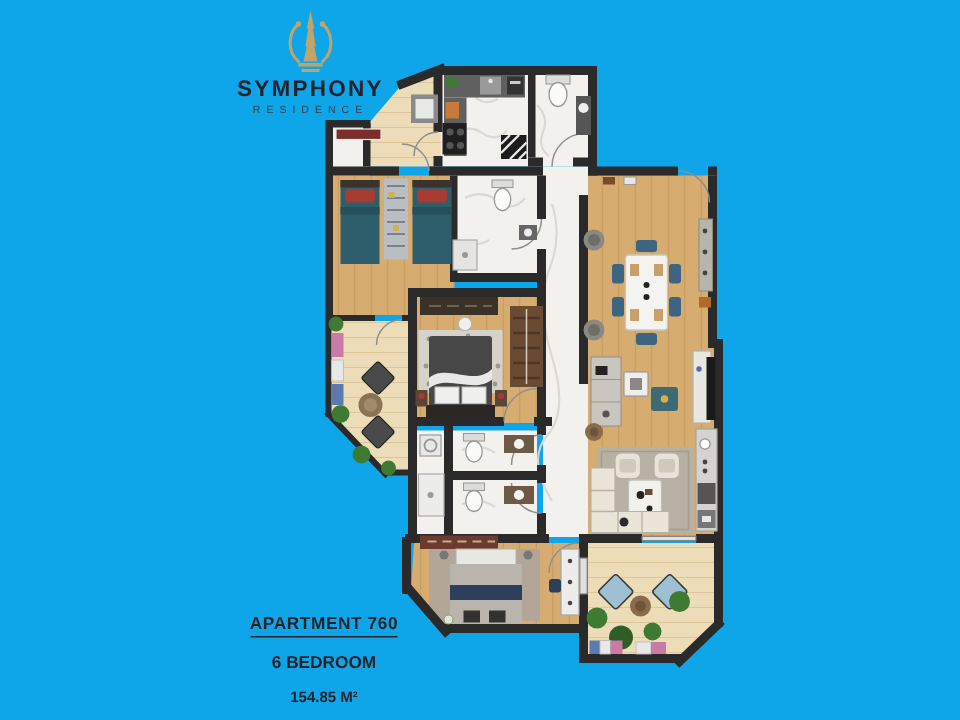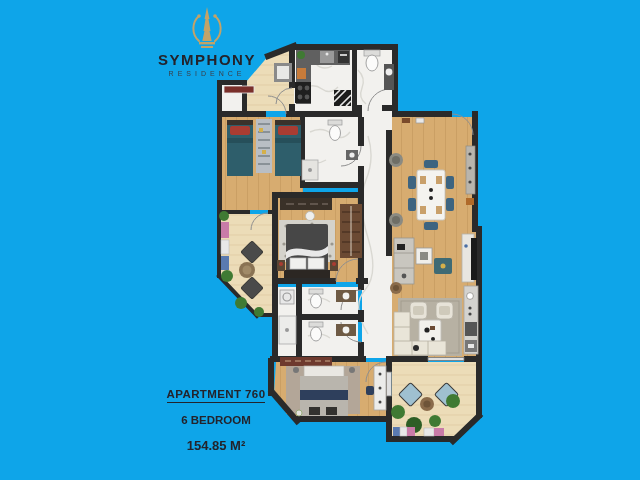--- a/index.html
+++ b/index.html
@@ -3,25 +3,25 @@
 <meta charset="utf-8">
 <style>
   html,body{margin:0;padding:0;background:#ffffff;}
   .stage{position:relative;width:640px;height:480px;background:#0ea5e9;overflow:hidden;
          font-family:"Liberation Sans",sans-serif;}
   
   .brand{position:absolute;left:145px;top:6px;width:124px;text-align:center;}
   .brand-icon{display:block;margin:0 auto;}
   .brand-title{font-size:15px;font-weight:700;letter-spacing:1.5px;color:var(--text_dark);margin-top:1px;}
   .brand-sub{font-size:7px;font-weight:400;letter-spacing:4px;color:#3c3c44;margin-top:2px;}
-  .info{position:absolute;left:148px;top:384px;width:136px;text-align:center;color:var(--text_dark);}
+  .info{position:absolute;left:148px;top:406px;width:136px;text-align:center;color:var(--text_dark);}
   .info-name{font-size:11.5px;font-weight:700;letter-spacing:.4px;display:inline-block;
              border-bottom:1.5px solid var(--text_dark);padding-bottom:2px;}
   .info-bedrooms{font-size:11.5px;font-weight:700;margin-top:11px;}
-  .info-area{font-size:13px;font-weight:700;margin-top:12px;}
+  .info-area{font-size:10px;font-weight:700;margin-top:12px;}
   .plan{position:absolute;left:0;top:0;}
   .wall{fill:var(--wall);}
   .wallline{stroke:var(--wall);stroke-linecap:square;}
   .marble{fill:var(--marble_floor);}
   .vein{fill:none;stroke:#d9d8d2;stroke-width:1.4;}
   .arc{fill:none;stroke:#8f8f8f;stroke-width:1;}
   .slider{fill:#e0e0e0;stroke:#777;stroke-width:.8;}
   .cream{fill:var(--sofa_cream);stroke:#b8b2a4;stroke-width:.8;}
   .plant{fill:var(--plant_green);}
   .gold{fill:var(--brand_gold);}

